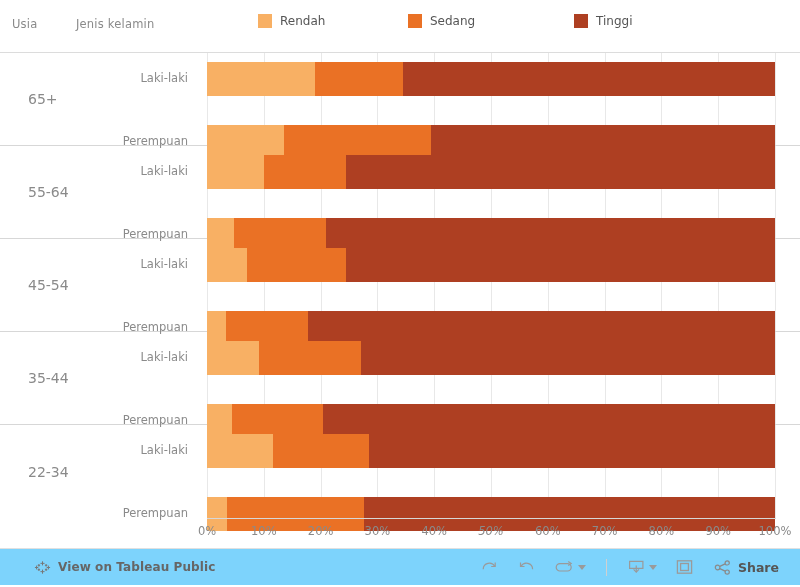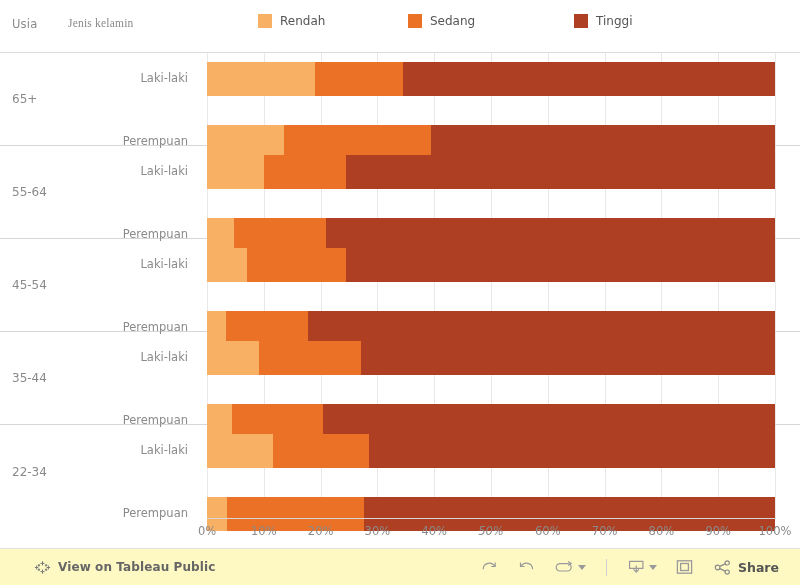--- a/index.html
+++ b/index.html
@@ -20,21 +20,21 @@
     position: absolute; left: 0; top: 0;
     width: 800px; height: 53px;
     border-bottom: 1px solid #dcdcdc;
   }
   .hdr-col {
     position: absolute; top: 17px;
     font-size: 11.5px; color: #8a8a8a;
     letter-spacing: .2px; white-space: nowrap;
   }
   .hdr-usia { left: 12px; }
-  .hdr-sex  { left: 68px; font-family: Liberation Serif, serif; }
+  .hdr-sex  { left: 76px; }
 
   .legend-item {
     position: absolute; top: 14px;
     display: flex; align-items: center; gap: 8px;
     white-space: nowrap;
   }
   .legend-swatch { width: 14px; height: 14px; display: block; }
   .legend-label { font-size: 12px; color: #555555; line-height: 14px; }
   .lg0 { left: 258px; }
   .lg1 { left: 408px; }
@@ -55,23 +55,23 @@
   }
 
   .group {
     position: relative;
     height: 93px;
     border-bottom: 1px solid #d7d7d7;
   }
   .group:last-child { border-bottom: none; }
 
   .grp-label {
-    position: absolute; left: 12px; top: 50%;
+    position: absolute; left: 28px; top: 50%;
     transform: translateY(-50%);
-    font-size: 12px; color: #8a8a8a; white-space: nowrap;
+    font-size: 14px; color: #8a8a8a; white-space: nowrap;
   }
   .row {
     position: absolute; left: 0; width: 800px; height: 40px;
   }
   .row-a { top: 5px; }
   .row-b { top: 68px; }
 
   .row-label {
     position: absolute; right: 612px; top: 50%;
     transform: translateY(-50%);
@@ -98,21 +98,21 @@
     position: absolute; top: 6px;
     font-size: 11.5px; color: #8a8a8a;
     transform: translateX(-50%);
     white-space: nowrap;
   }
 
   
   .toolbar {
     position: absolute; left: 0; bottom: 0;
     width: 800px; height: 37px;
-    background: #fef9c3;
+    background: #7dd3fc;
     border-top: 1px solid #e0e0e0;
     display: flex; align-items: center;
   }
   .tb-left {
     display: flex; align-items: center; gap: 7px;
     margin-left: 34px;
   }
   .tb-left .lbl {
     font-size: 12px; color: #666666; font-weight: bold;
     letter-spacing: .1px;

